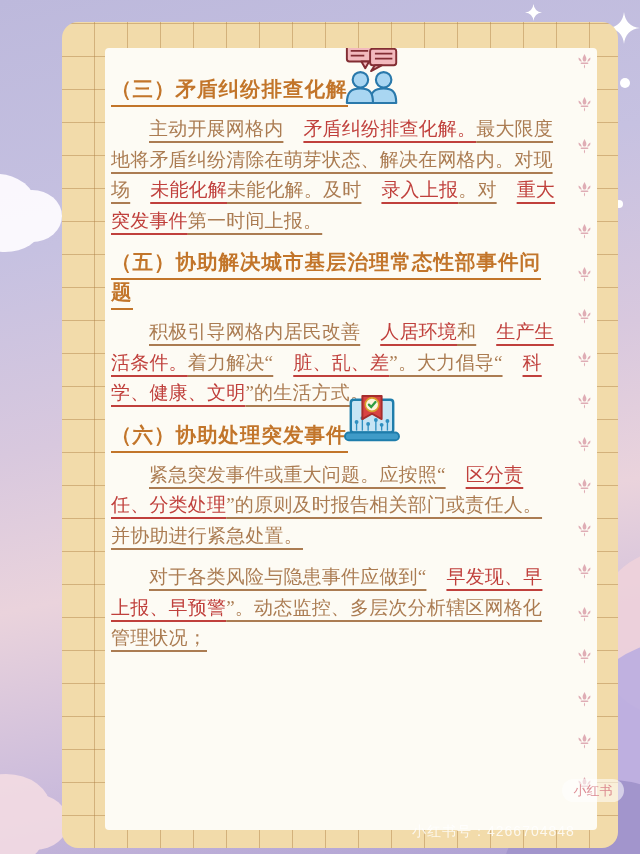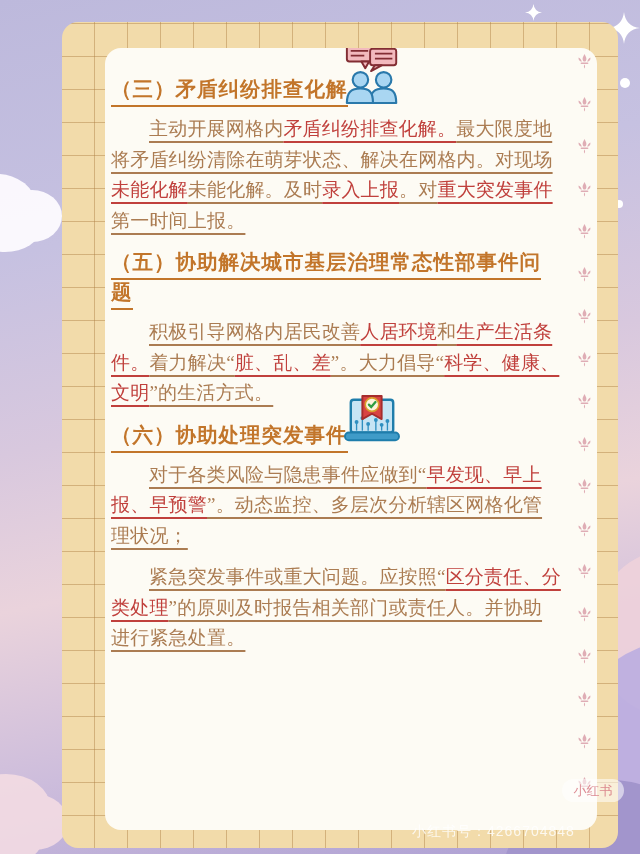--- a/index.html
+++ b/index.html
@@ -27,39 +27,39 @@
   .dot{position:absolute;border-radius:50%;background:#ffffff;}
   .sparkle{position:absolute;}
   
   .grid-card{position:absolute;left:62px;top:22px;width:556px;height:826px;
     background-color:#f2dbaa;border-radius:16px;
     background-image:
       repeating-linear-gradient(0deg,transparent 0 32px,rgba(173,126,66,.45) 32px 33px),
       repeating-linear-gradient(90deg,transparent 0 32px,rgba(173,126,66,.45) 32px 33px);}
   
   .panel{position:absolute;left:105px;top:48px;width:492px;height:782px;
-    background:#fdfbf4;border-radius:16px;overflow:hidden;}
+    background:#fdfbf4;border-radius:4px;overflow:hidden;}
   
   .fleurs{position:absolute;left:471px;top:6px;width:16px;height:742px;
     display:flex;flex-direction:column;justify-content:space-between;align-items:center;}
   .fleurs svg{opacity:.72;}
   
   .content{position:absolute;left:6px;top:26px;width:450px;}
   h3{font-size:20.5px;font-weight:bold;color:#c2752a;margin:14px 0 10px;
      line-height:30px;letter-spacing:1px;position:relative;}
   h3:first-child,section:first-child h3{margin-top:0;}
   .h-text{border-bottom:2px solid currentColor;padding-bottom:5px;}
   .sec-icon{position:absolute;left:232px;top:-32px;}
   .sec-icon.laptop{top:-26px;}
   p{margin:0 0 11px;font-size:19px;line-height:30.5px;text-indent:38px;
     letter-spacing:.2px;}
   .run{text-decoration:underline;text-underline-offset:6px;
        text-decoration-thickness:1.5px;}
   .run-body{color:#ab7c52;}
-  .run-em{color:#c0403c;}
+  .run-em{color:#c0403c;padding-left:20px;}
   .run-green{color:#7f9170;}
   
   .wm-badge{position:absolute;left:562px;top:779px;width:62px;height:23px;
     background:rgba(255,255,255,.55);border-radius:12px;display:flex;
     align-items:center;justify-content:center;font-size:13px;
     color:rgba(214,118,128,.85);font-family:"Liberation Sans",sans-serif;text-align:right;}
   .wm-id{position:absolute;left:412px;top:823px;font-size:14px;
     color:rgba(255,255,255,.8);font-family:"Liberation Sans",sans-serif;
     letter-spacing:1px;}
 </style>
@@ -318,22 +318,22 @@
                   <circle cx="40" cy="32" r="2"></circle>
                   <circle cx="46" cy="28" r="2"></circle>
       </g>
       <rect x="2" y="40" width="56" height="8" rx="4" fill="#3f9bc8" stroke="#1e7dab" stroke-width="2"></rect>
       <path d="M20 2 H40 V26 L30 20.5 L20 26 Z" fill="#d84343" stroke="#a62c2c" stroke-width="2" stroke-linejoin="round"></path>
       <circle cx="30" cy="11" r="7" fill="#fdf3df" stroke="#d8a02c" stroke-width="1.6"></circle>
       <path d="M26.8 11 L29.2 13.6 L33.6 8.4" stroke="#2f9e44" stroke-width="2.4" fill="none" stroke-linecap="round"></path>
     </svg>
   </span>
 </h3>
+          <p><span class="run run-body">紧急突发事件或重大问题。应按照“</span><span class="run run-em">区分责任、分类处理</span><span class="run run-body">”的原则及时报告相关部门或责任人。并协助进行紧急处置。</span></p>
           <p><span class="run run-body">对于各类风险与隐患事件应做到“</span><span class="run run-em">早发现、早上报、早预警</span><span class="run run-body">”。动态监控、多层次分析辖区网格化管理状况；</span></p>
-          <p><span class="run run-body">紧急突发事件或重大问题。应按照“</span><span class="run run-em">区分责任、分类处理</span><span class="run run-body">”的原则及时报告相关部门或责任人。并协助进行紧急处置。</span></p>
         </section>
       </div>
   </div>
 
   <div class="wm-badge">
     <span>小红书</span>
   </div>
   <div class="wm-id">小红书号：4266704848</div>
 </div>
 

